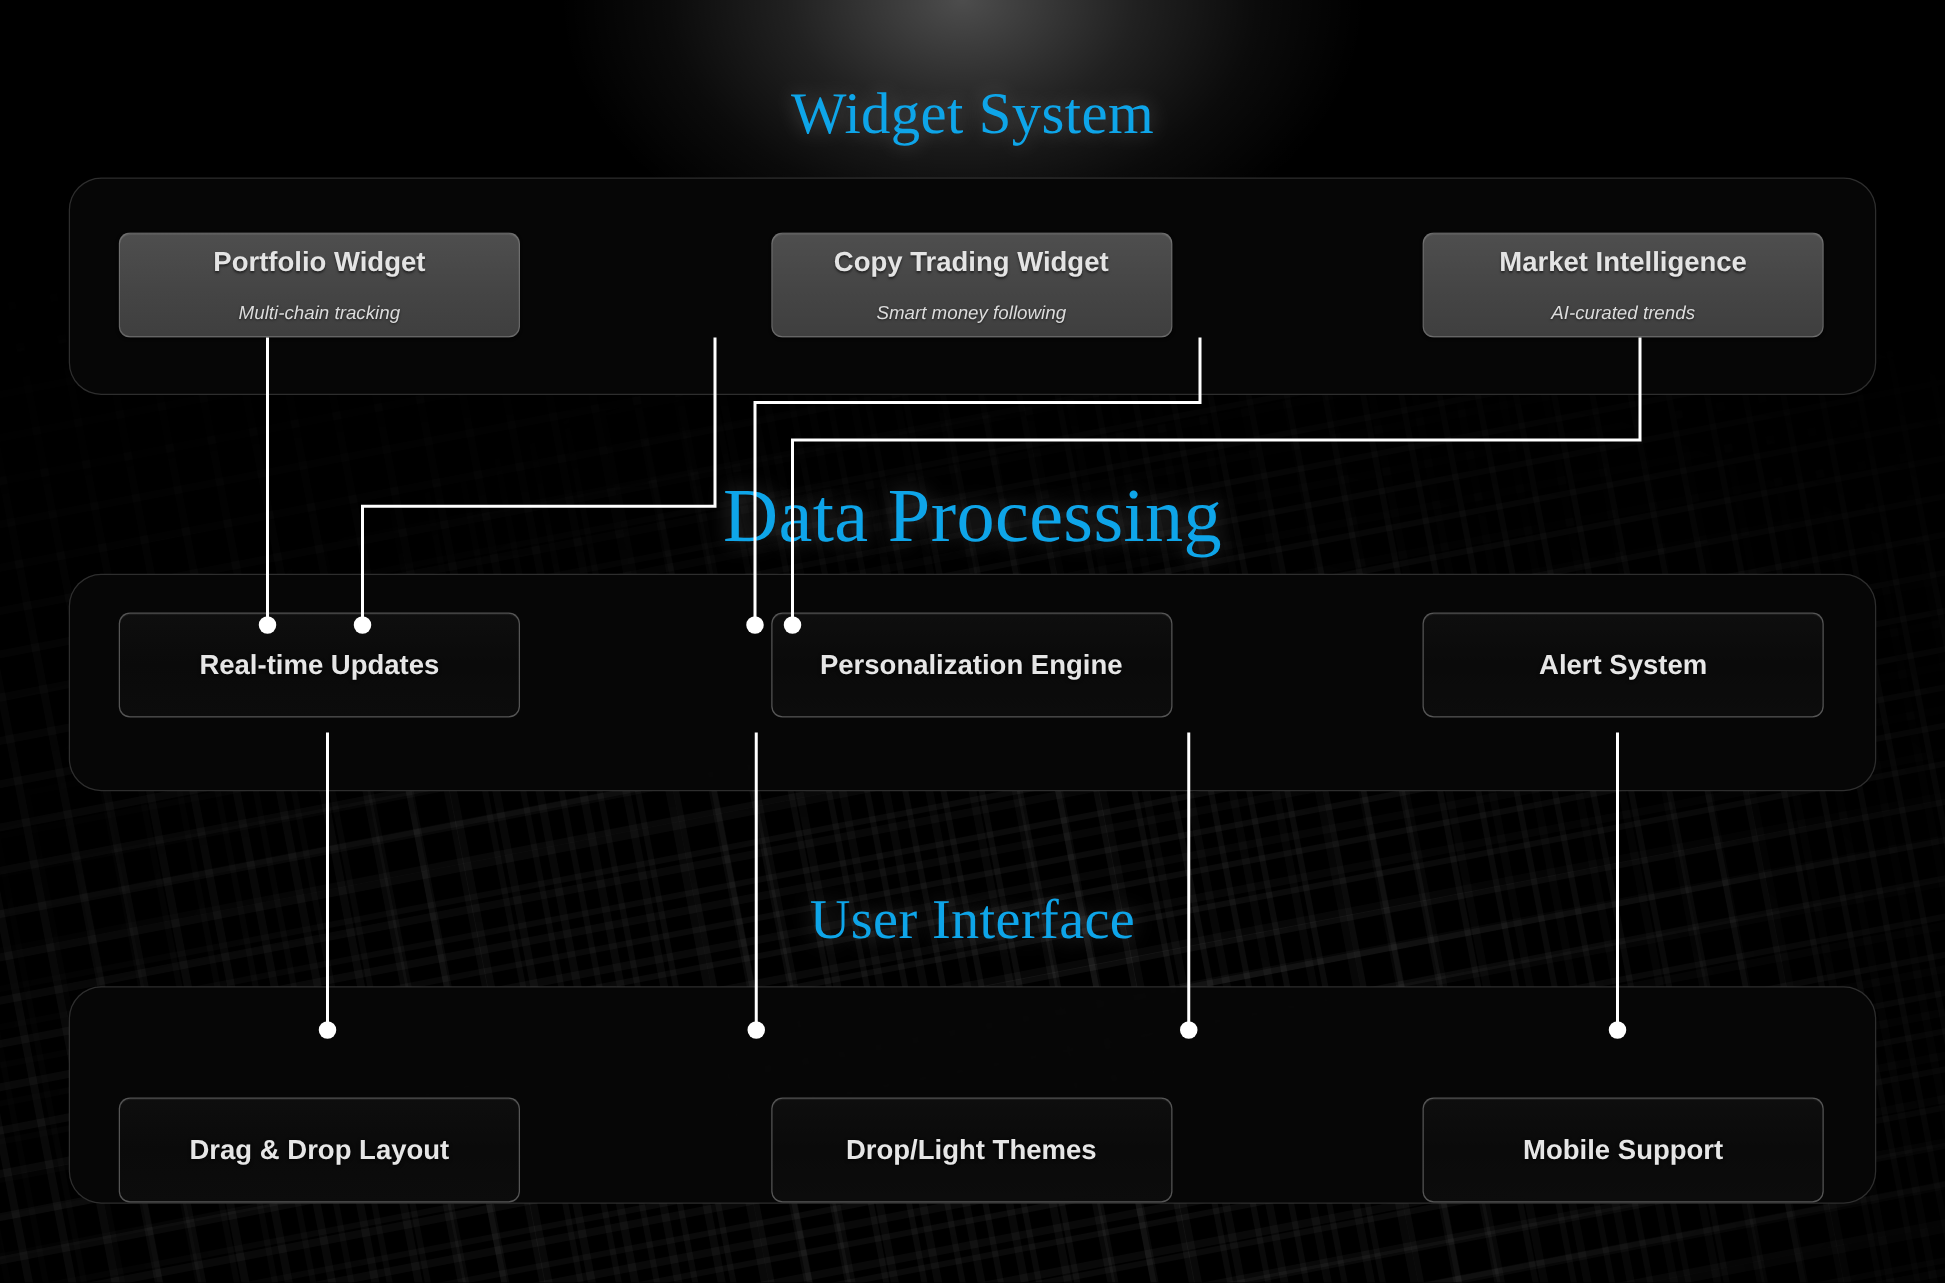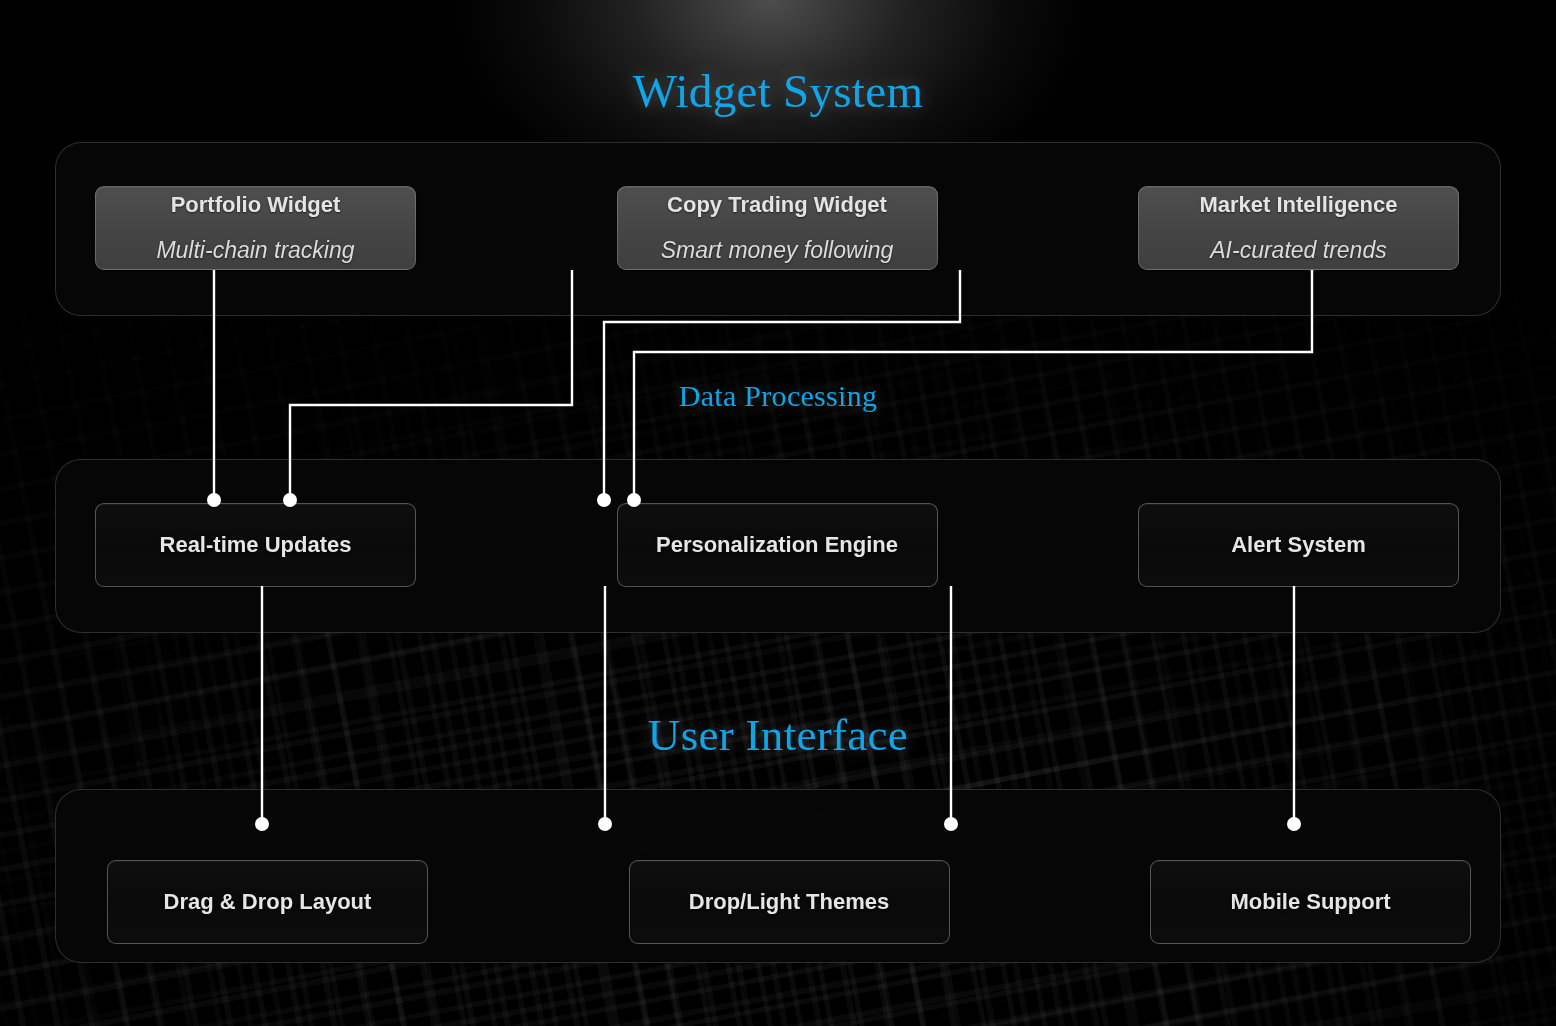--- a/index.html
+++ b/index.html
@@ -40,63 +40,63 @@
   }
   
   .section-title{
     position:absolute;left:0;width:1556px;text-align:center;
     font-family:"Liberation Serif", serif;
     color:#0ea5e9;font-weight:400;letter-spacing:.3px;
     text-shadow:0 0 18px rgba(255,255,255,.25);
     z-index:6;
   }
   #title-widget{top:64px;font-size:47px;}
-  #title-data{top:379px;font-size:30px;}
+  #title-data{top:379px;font-size:61px;}
   #title-ui{top:709px;font-size:45px;}
 
   
   .group{
     position:absolute;left:55px;width:1444px;
     border:1px solid rgba(255,255,255,.16);
     border-radius:26px;
     background:rgba(6,6,6,.97);
     box-shadow:inset 0 0 60px rgba(255,255,255,.012);
     z-index:2;
   }
   #group-widget{top:142px;height:172px;}
   #group-data{top:459px;height:172px;}
   #group-ui{top:789px;height:172px;}
 
   
   .row{position:absolute;left:55px;width:1444px;height:172px;z-index:5;
        display:flex;align-items:center;justify-content:space-between;
        padding:0 40px;box-sizing:border-box;}
   #row-widget{top:142px;}
-  #row-data{top:459px;}
-  #row-ui{top:816px;margin-left:12px;}
+  #row-data{top:446px;}
+  #row-ui{top:834px;}
 
   .node{
     box-sizing:border-box;
     width:321px;height:84px;
     border-radius:9px;
     display:flex;flex-direction:column;align-items:center;justify-content:center;
     text-align:center;
   }
   
   .node.widget{
     background:linear-gradient(180deg,#4e4e4e 0%,#454545 55%,#3f3f3f 100%);
     border:1px solid rgba(255,255,255,.20);
     box-shadow:0 1px 2px rgba(0,0,0,.6), inset 0 1px 0 rgba(255,255,255,.07);
   }
   .node.widget .node-title{
     font-size:22px;font-weight:bold;color:#e4e4e4;line-height:1.18;
     text-shadow:0 1px 2px rgba(0,0,0,.55);
   }
   .node.widget .node-sub{
-    font-size:23px;font-style:italic;color:#dcdcdc;margin-top:19px;
+    font-size:15px;font-style:italic;color:#dcdcdc;margin-top:19px;
     text-shadow:0 1px 2px rgba(0,0,0,.55);
   }
   
   .node.plain{
     background:linear-gradient(180deg,#0e0e0e 0%,#0a0a0a 50%,#0c0c0c 100%);
     border:1px solid rgba(255,255,255,.30);
     box-shadow:inset 0 1px 0 rgba(255,255,255,.05);
   }
   .node.plain .node-title{
     font-size:22px;font-weight:bold;color:#e6e6e6;

